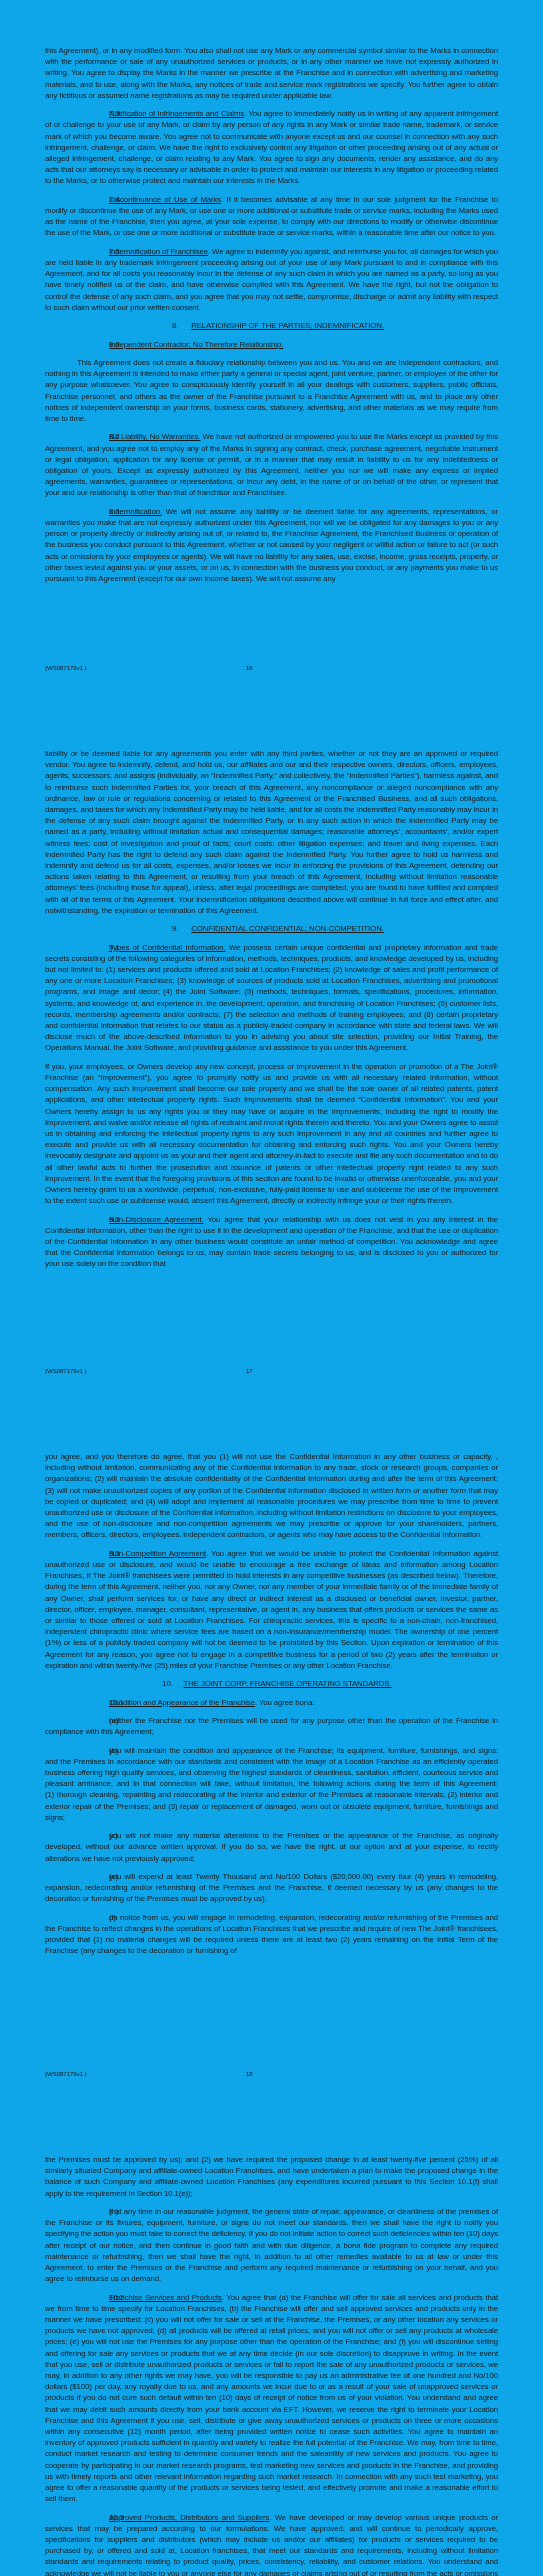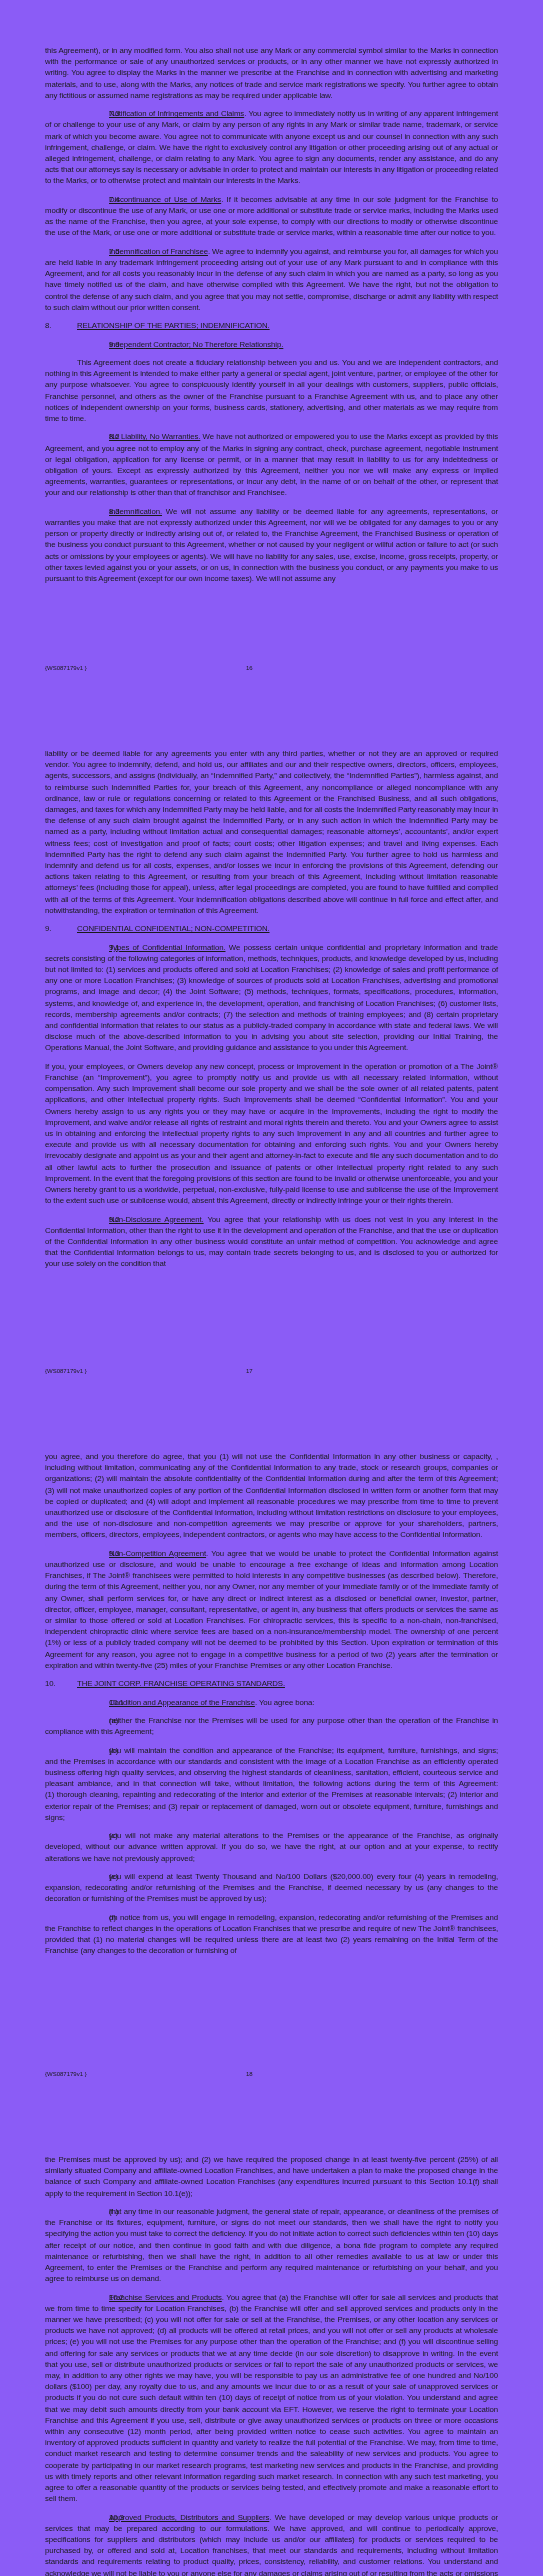--- a/index.html
+++ b/index.html
@@ -1,26 +1,26 @@
 <!DOCTYPE html>
 <html style="font-size:8.2px"><head>
 <meta charset="utf-8">
 <style>
   html, body { margin: 0; padding: 0; background: #ffffff; }
   body { width: 544px; font-family: "Liberation Sans", sans-serif; color: #1a1a1a; }
-  .page { position: relative; width: 544px; height: 703px; box-sizing: border-box; background: #8b5cf6; overflow: hidden; }
+  .page { position: relative; width: 544px; height: 703px; box-sizing: border-box; background: #0ea5e9; overflow: hidden; }
   .content { position: absolute; left: 45px; top: 44px; width: 453px; font-size: 7.8px; line-height: 11.2px; letter-spacing: -0.1px; }
   .p-cont .content { top: 45px; }
   p { margin: 0 0 7.2px 0; text-align: justify; }
   p.first { text-indent: 0; }
   p.indent { text-indent: 32px; }
   .num { display: inline-block; width: 32px; text-indent: 0; }
   .subnum { display: inline-block; width: 32px; }
   .u { text-decoration: underline; margin-top: 27px; }
-  h2 { font-size: 7.8px; font-weight: normal; margin: 0 0 7.2px 0; line-height: 11.2px; }
+  h2 { font-size: 7.8px; font-weight: normal; margin: 0 0 7.2px 0; line-height: 11.2px; text-align: center; }
   h2 .num { width: 32px; }
   .footer { position: absolute; left: 45px; top: 665px; width: 453px; font-size: 6px; height: 8.2px; }
   .footer .docid { position: absolute; left: 0; top: 0; }
   .footer .pageno { position: absolute; left: 201px; top: 0; }
 </style>
 </head>
 <body>
 
 <div class="page p-cont">
   <div class="content">

